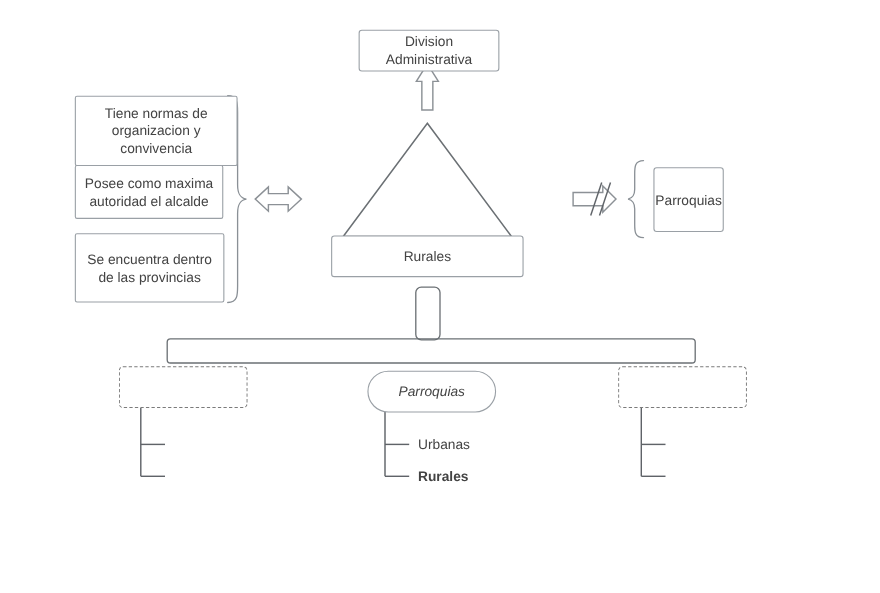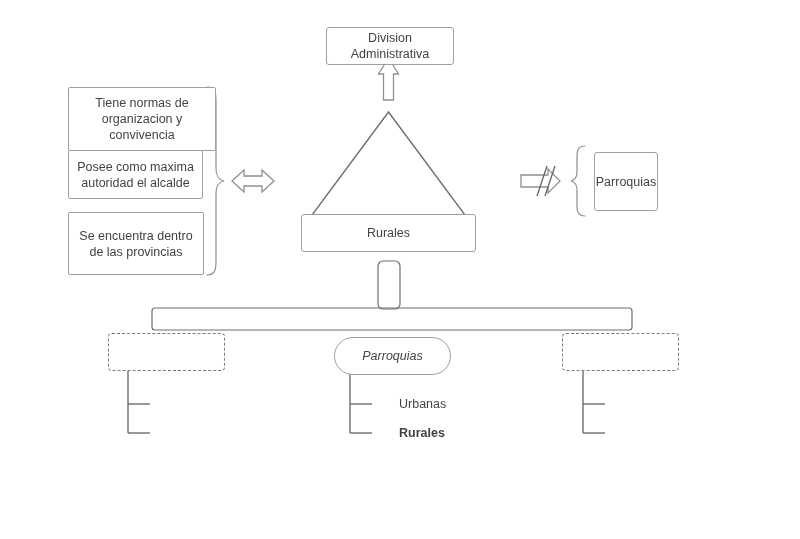--- a/index.html
+++ b/index.html
@@ -42,21 +42,20 @@
     border-width: 1.6px;
     border-color: #7b7b7b;
     border-radius: 4px;
   }
   .leaf-label {
     position: absolute;
     color: #434343;
     font-size: 12.5px;
     line-height: 16px;
     white-space: nowrap;
-    margin-left: 19px;
   }
   svg { display: block; }
   .stroke { fill: none; stroke: #6b7074; stroke-width: 1.2; }
   .stroke-dark { fill: none; stroke: #5f6368; stroke-width: 1.3; }
   .arrow-shape { fill: #ffffff; stroke: #8c9196; stroke-width: 1.3; stroke-linejoin: miter; }
   .brace { fill: none; stroke: #8a9096; stroke-width: 1.2; stroke-linecap: round; }
   .tri { fill: #ffffff; stroke: #6b7074; stroke-width: 1.4; stroke-linejoin: miter; }
   .tree-line { fill: none; stroke: #5f6368; stroke-width: 1.3; }
 </style>
 </head>

